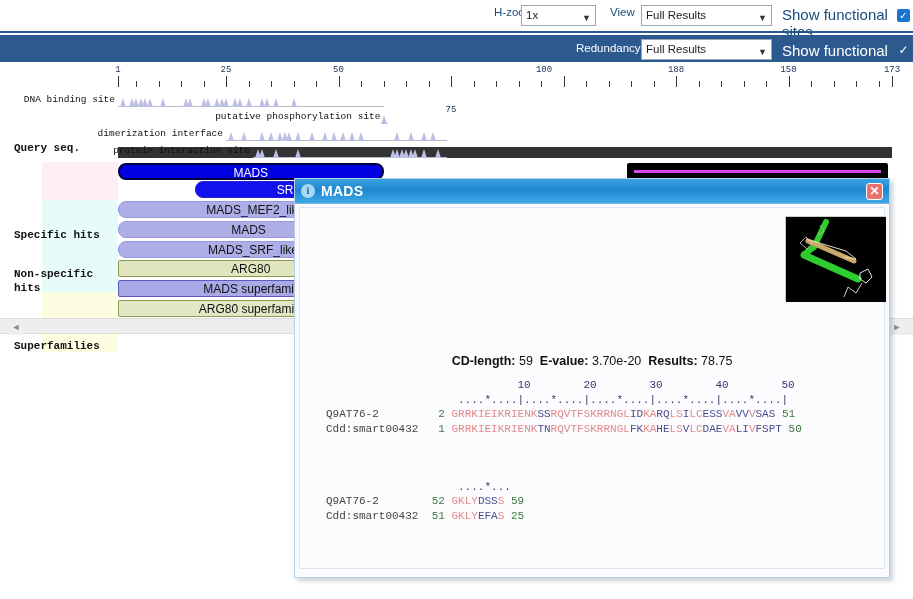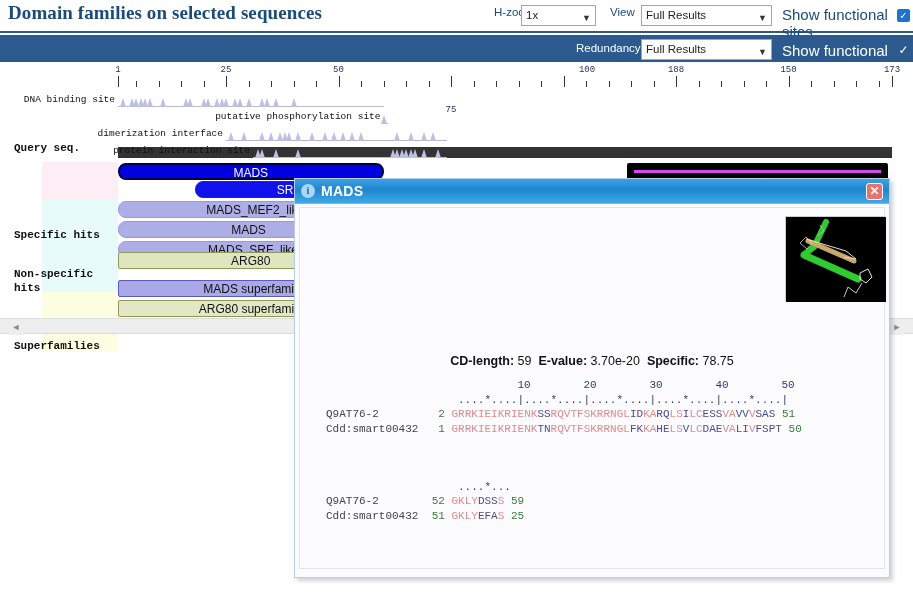--- a/index.html
+++ b/index.html
@@ -205,21 +205,20 @@
   .aln .rulertxt { color:#2b3a6b; }
   .aln .sim { color:#e08a8a; }
   .aln .dif { color:#4b4b8f; }
 </style>
 </head>
 <body>
 
 <div id="root">
 
   <div class="topbar">
-    <div class="page-title">Domain families on selected sequences</div>
 
     <div class="topctl lbl-hzoom">H-zoom:</div>
     <div class="sel" id="sel-hzoom">
       <span>1x</span>
       <span class="cv">▼</span>
     </div>
 
     <div class="topctl lbl-view">View</div>
     <div class="sel" id="sel-view">
       <span>Full Results</span>
@@ -244,21 +243,21 @@
 
     <div class="ruler" id="ruler">
         <div class="tl" style="left: 0px;">1</div>
         <div class="tick major" style="left: 0px;"></div>
         <div class="tl" style="left: 108px;">25</div>
         <div class="tick major" style="left: 108px;"></div>
         <div class="tl" style="left: 220.5px;">50</div>
         <div class="tick major" style="left: 220.5px;"></div>
         <div class="tl" style="left: 333px; margin-top: 40px;">75</div>
         <div class="tick major" style="left: 333px;"></div>
-        <div class="tl" style="left: 469px; font-family: Liberation Mono, monospace;">100</div>
+        <div class="tl" style="left: 426px; font-family: Liberation Mono, monospace;">100</div>
         <div class="tick major" style="left: 445.5px;"></div>
         <div class="tl" style="left: 558px;">188</div>
         <div class="tick major" style="left: 558px;"></div>
         <div class="tl" style="left: 670.5px;">150</div>
         <div class="tick major" style="left: 670.5px;"></div>
         <div class="tl" style="left: 774px;">173</div>
         <div class="tick major" style="left: 774px;"></div>
         <div class="tick minor" style="left: 18px;"></div>
         <div class="tick minor" style="left: 40.5px;"></div>
         <div class="tick minor" style="left: 63px;"></div>
@@ -373,21 +372,21 @@
         <div class="rowlabel" style="top: 205px;">Non-specific
 hits</div>
         <div class="rowlabel" style="top: 277px;">Superfamilies</div>
       </div>
     <div id="hitlayer">
         <div class="hit specific" style="left: 118px; width: 265.5px; top: 101px;"><span>MADS</span></div>
         <div class="hit srf" style="left: 194.5px; width: 207px; top: 119px;"><span>SRF-TF</span></div>
         <div class="hit nonspec" style="left: 118px; width: 274.5px; top: 139px;"><span>MADS_MEF2_like</span></div>
         <div class="hit nonspec" style="left: 118px; width: 261px; top: 159px;"><span>MADS</span></div>
         <div class="hit nonspec" style="left: 118px; width: 270px; top: 179px;"><span>MADS_SRF_like</span></div>
-        <div class="hit arg80" style="left: 118px; width: 265.5px; top: 190px; text-align: center;"><span>ARG80</span></div>
+        <div class="hit arg80" style="left: 118px; width: 265.5px; top: 198px; text-align: center;"><span>ARG80</span></div>
         <div class="hit sfmads" style="left: 118px; width: 270px; top: 218px;"><span>MADS superfamily</span></div>
         <div class="hit sfarg" style="left: 118px; width: 265.5px; top: 238px;"><span>ARG80 superfamily</span></div>
         <div class="hit kbox" style="left: 626.5px; width: 261px; top: 101px;"><span>K-box</span></div>
       </div>
   </div>
 
   <div class="hscroll">
     <div class="harrow" id="harrow-l">◄</div>
     <div class="harrow" id="harrow-r">►</div>
   </div>
@@ -411,21 +410,21 @@
           <path d="M76,66 L70,76 L62,70 L58,80" stroke="#cccccc" stroke-width="1" fill="none"></path>
           <path d="M34,8 L38,14 L32,18" stroke="#bbbbbb" stroke-width="0.8" fill="none"></path>
         </svg>
       </div>
 
       <div class="stats">
         <b>CD-length:</b>
         <span>59</span>&nbsp;
         <b>E-value:</b>
         <span>3.70e-20</span>&nbsp;
-        <b>Specific:</b>
+        <b>Results:</b>
         <span>78.75</span>
       </div>
 
       <div class="aln" id="alnbox"><span class="rulertxt">                             10        20        30        40        50</span>
 <span class="scale">                    ....*....|....*....|....*....|....*....|....*....|</span>
 <span class="rn">Q9AT76-2       </span><span class="num">  2</span> <span class="sim">G</span><span class="sim">R</span><span class="sim">R</span><span class="sim">K</span><span class="sim">I</span><span class="sim">E</span><span class="sim">I</span><span class="sim">K</span><span class="sim">R</span><span class="sim">I</span><span class="sim">E</span><span class="sim">N</span><span class="sim">K</span><span class="dif">S</span><span class="dif">S</span><span class="sim">R</span><span class="sim">Q</span><span class="sim">V</span><span class="sim">T</span><span class="sim">F</span><span class="sim">S</span><span class="sim">K</span><span class="sim">R</span><span class="sim">R</span><span class="sim">N</span><span class="sim">G</span><span class="sim">L</span><span class="dif">I</span><span class="dif">D</span><span class="sim">K</span><span class="sim">A</span><span class="dif">R</span><span class="dif">Q</span><span class="sim">L</span><span class="sim">S</span><span class="dif">I</span><span class="sim">L</span><span class="sim">C</span><span class="dif">E</span><span class="dif">S</span><span class="dif">S</span><span class="sim">V</span><span class="sim">A</span><span class="dif">V</span><span class="dif">V</span><span class="sim">V</span><span class="dif">S</span><span class="dif">A</span><span class="dif">S</span> <span class="num">51</span>
 <span class="rn">Cdd:smart00432 </span><span class="num">  1</span> <span class="sim">G</span><span class="sim">R</span><span class="sim">R</span><span class="sim">K</span><span class="sim">I</span><span class="sim">E</span><span class="sim">I</span><span class="sim">K</span><span class="sim">R</span><span class="sim">I</span><span class="sim">E</span><span class="sim">N</span><span class="sim">K</span><span class="dif">T</span><span class="dif">N</span><span class="sim">R</span><span class="sim">Q</span><span class="sim">V</span><span class="sim">T</span><span class="sim">F</span><span class="sim">S</span><span class="sim">K</span><span class="sim">R</span><span class="sim">R</span><span class="sim">N</span><span class="sim">G</span><span class="sim">L</span><span class="dif">F</span><span class="dif">K</span><span class="sim">K</span><span class="sim">A</span><span class="dif">H</span><span class="dif">E</span><span class="sim">L</span><span class="sim">S</span><span class="dif">V</span><span class="sim">L</span><span class="sim">C</span><span class="dif">D</span><span class="dif">A</span><span class="dif">E</span><span class="sim">V</span><span class="sim">A</span><span class="dif">L</span><span class="dif">I</span><span class="sim">V</span><span class="dif">F</span><span class="dif">S</span><span class="dif">P</span><span class="dif">T</span> <span class="num">50</span>
 
 
 

